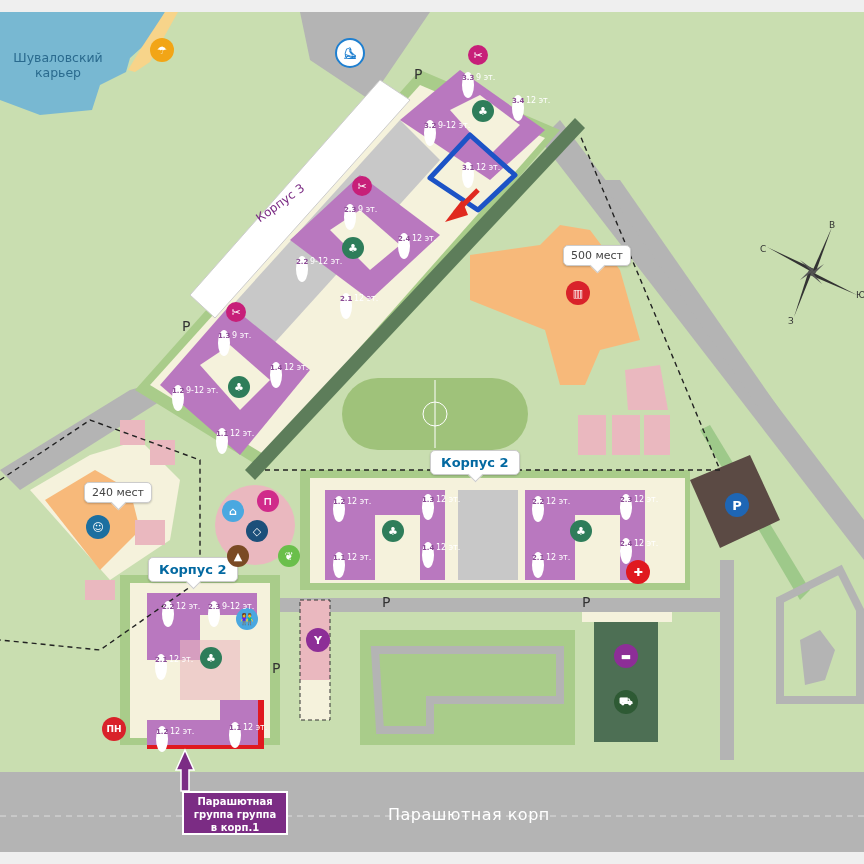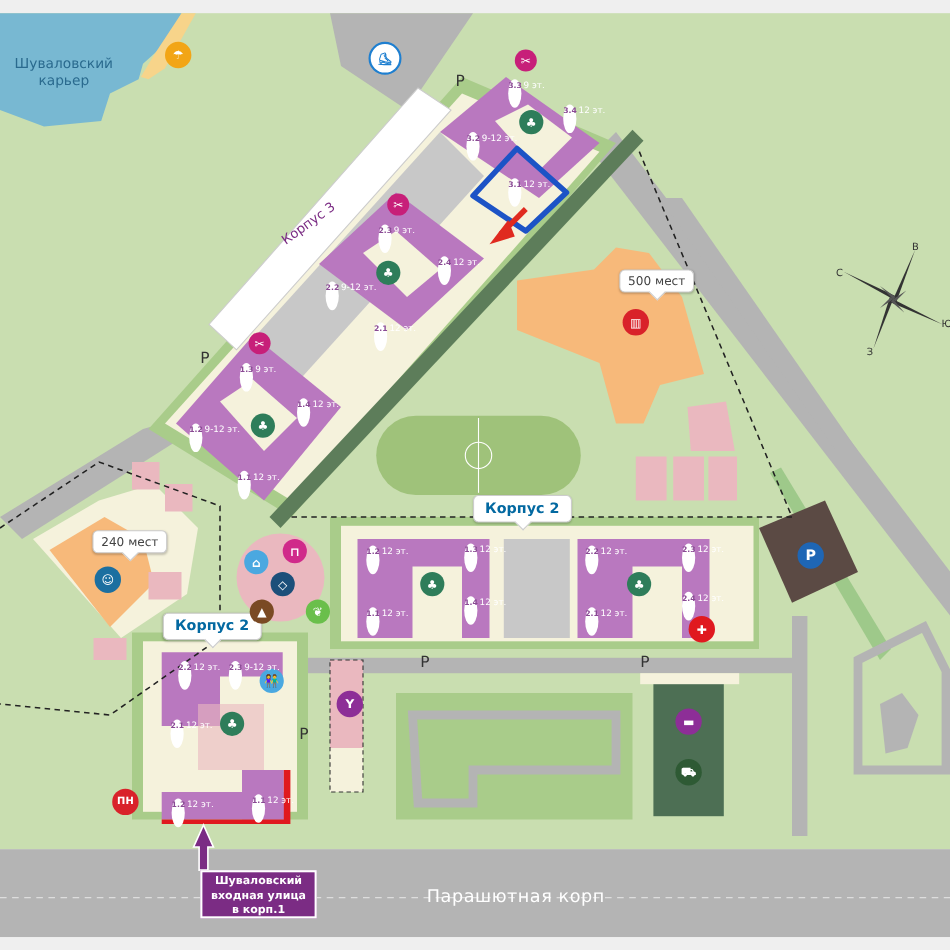--- a/index.html
+++ b/index.html
@@ -217,19 +217,19 @@
 <div class="pmark" style="left:382px;top:594px;">P</div>
 <div class="pmark" style="left:582px;top:594px;">P</div>
 <div class="pmark" style="left:272px;top:660px;">P</div>
 
 <div class="compass-lbl" style="left:760px;top:244px;">С</div>
 <div class="compass-lbl" style="left:829px;top:220px;">В</div>
 <div class="compass-lbl" style="left:856px;top:290px;">Ю</div>
 <div class="compass-lbl" style="left:788px;top:316px;">З</div>
 
 <div class="entrance-box">
-  <div>Шуваловский</div>
-  <div>входная улица</div>
+  <div>Парашютная</div>
+  <div>группа группа</div>
   <div>в корп.1</div>
 </div>
 
 <div class="street">Парашютная корп</div>
 </div>
 
 </body></html>

